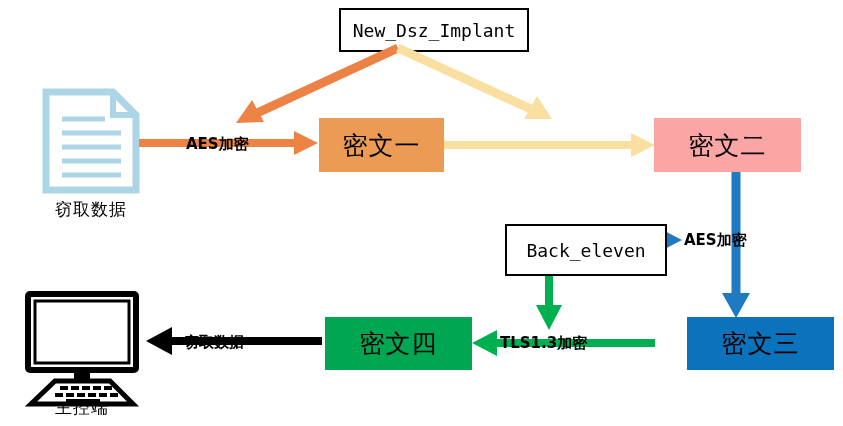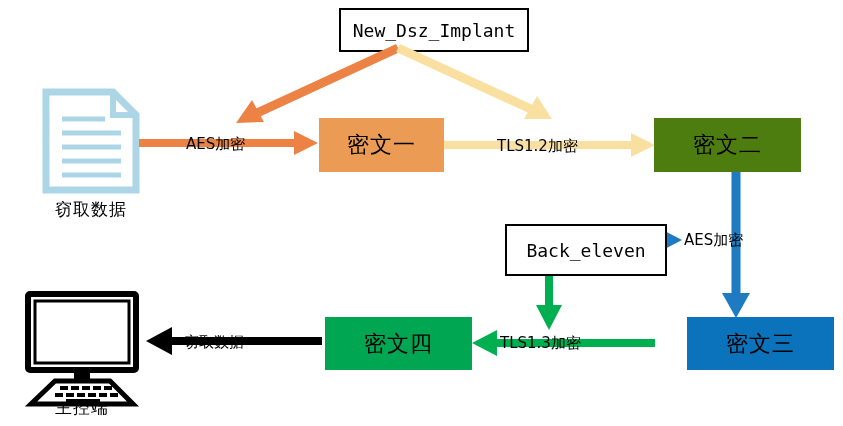--- a/index.html
+++ b/index.html
@@ -24,38 +24,38 @@
     display: flex;
     align-items: center;
     justify-content: center;
     box-sizing: border-box;
     font-family: "DejaVu Sans", "Liberation Sans", sans-serif;
     color: #000000;
     white-space: nowrap;
     letter-spacing: 1px;
   }
   .cipher-box {
-    font-size: 22px;
+    font-size: 25px;
     line-height: 1;
   }
   .plain-box {
     border: 2px solid #000000;
     background: #ffffff;
     font-family: "DejaVu Sans Mono", "Liberation Mono", monospace;
     font-size: 18px;
     letter-spacing: 0px;
     margin-left: 37px;
   }
 
   
   .edge-label {
     position: absolute;
     font-family: "DejaVu Sans", "Liberation Sans", sans-serif;
     font-size: 15px;
-    font-weight: normal;
+    font-weight: bold;
     color: #000000;
     white-space: nowrap;
     background: transparent;
     z-index: 6;
     letter-spacing: 0px;
   }
 
   
   .caption {
     position: absolute;
@@ -176,39 +176,38 @@
   </svg>
 
   <div class="proc-box plain-box" style="left:302px; top:8px; width:190px; height:44px;">
     <span>New_Dsz_Implant</span>
   </div>
 
   <div class="proc-box cipher-box" style="left:319px; top:118px; width:125px; height:54px; background:#EC9B54; z-index:4;">
     <span>密文一</span>
   </div>
 
-  <div class="proc-box cipher-box" style="left:654px; top:118px; width:147px; height:54px; background:#4d7c0f; z-index:4;">
+  <div class="proc-box cipher-box" style="left:654px; top:118px; width:147px; height:54px; background:#fca5a5; z-index:4;">
     <span>密文二</span>
   </div>
 
   <div class="proc-box plain-box" style="left:468px; top:224px; width:162px; height:52px; z-index:4;">
     <span>Back_eleven</span>
   </div>
 
   <div class="proc-box cipher-box" style="left:687px; top:317px; width:147px; height:53px; background:#0B72BC; z-index:4;">
     <span>密文三</span>
   </div>
 
   <div class="proc-box cipher-box" style="left:325px; top:317px; width:147px; height:53px; background:#00A651; z-index:4;align-items:center;">
     <span>密文四</span>
   </div>
 
   <div class="edge-label" style="left:186px; top:135px;">AES加密</div>
 
-  <div class="edge-label" style="left:497px; top:137px;">TLS1.2加密</div>
 
   <div class="edge-label" style="left:684px; top:231px;">AES加密</div>
 
   <div class="edge-label" style="left:500px; top:334px;">TLS1.3加密</div>
 
   <div class="edge-label" style="left:184px; top:333px;">窃取数据</div>
 
   <div class="caption" style="left:41px; top:198px; width:100px;">窃取数据</div>
 
   <div class="caption" style="left:42px; top:396px; width:80px;">主控端</div>

